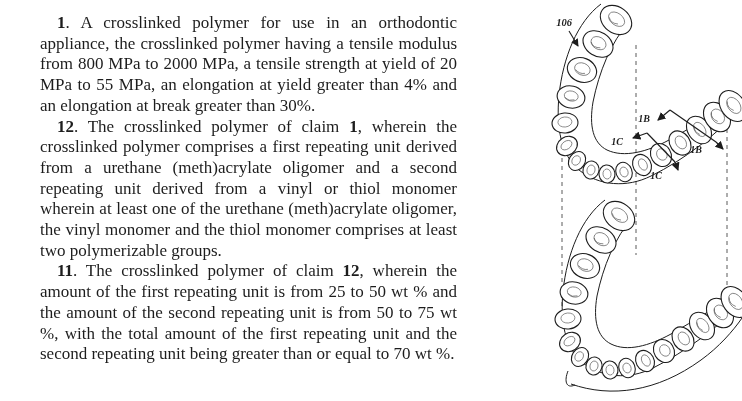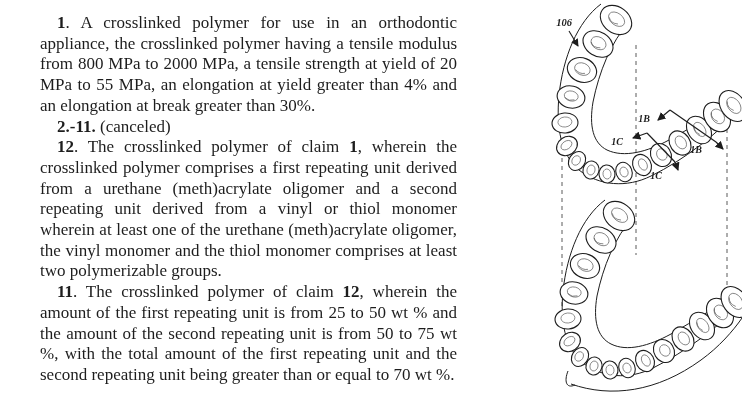--- a/index.html
+++ b/index.html
@@ -33,21 +33,20 @@
   }
   .reflabel { font-size:10.5px; }
 </style>
 </head>
 <body>
 
 <div class="page">
 
   <div class="claims-column">
     <p><b>1</b><span>. A crosslinked polymer for use in an orthodontic appliance, the crosslinked polymer having a tensile modulus from 800 MPa to 2000 MPa, a tensile strength at yield of 20 MPa to 55 MPa, an elongation at yield greater than 4% and an elongation at break greater than 30%.</span></p>
-    <p><b>2.-11.</b><span> (canceled)</span></p>
     <p><b>12</b><span>. The crosslinked polymer of claim </span><b>1</b><span>, wherein the crosslinked polymer comprises a first repeating unit derived from a urethane (meth)acrylate oligomer and a second repeating unit derived from a vinyl or thiol monomer wherein at least one of the urethane (meth)acrylate oligomer, the vinyl monomer and the thiol monomer comprises at least two polymerizable groups.</span></p>
     <p><b>11</b><span>. The crosslinked polymer of claim </span><b>12</b><span>, wherein the amount of the first repeating unit is from 25 to 50 wt % and the amount of the second repeating unit is from 50 to 75 wt %, with the total amount of the first repeating unit and the second repeating unit being greater than or equal to 70 wt %.</span></p>
   </div>
 
   <div class="figure-area">
     <svg width="263" height="401" viewBox="0 0 263 401">
       <defs>
         <marker id="ah" viewBox="0 0 8 8" refX="7" refY="4" markerWidth="7" markerHeight="7" orient="auto-start-reverse">
           <path d="M0,0 L8,4 L0,8 z" fill="#1d1d1d"></path>
         </marker>

